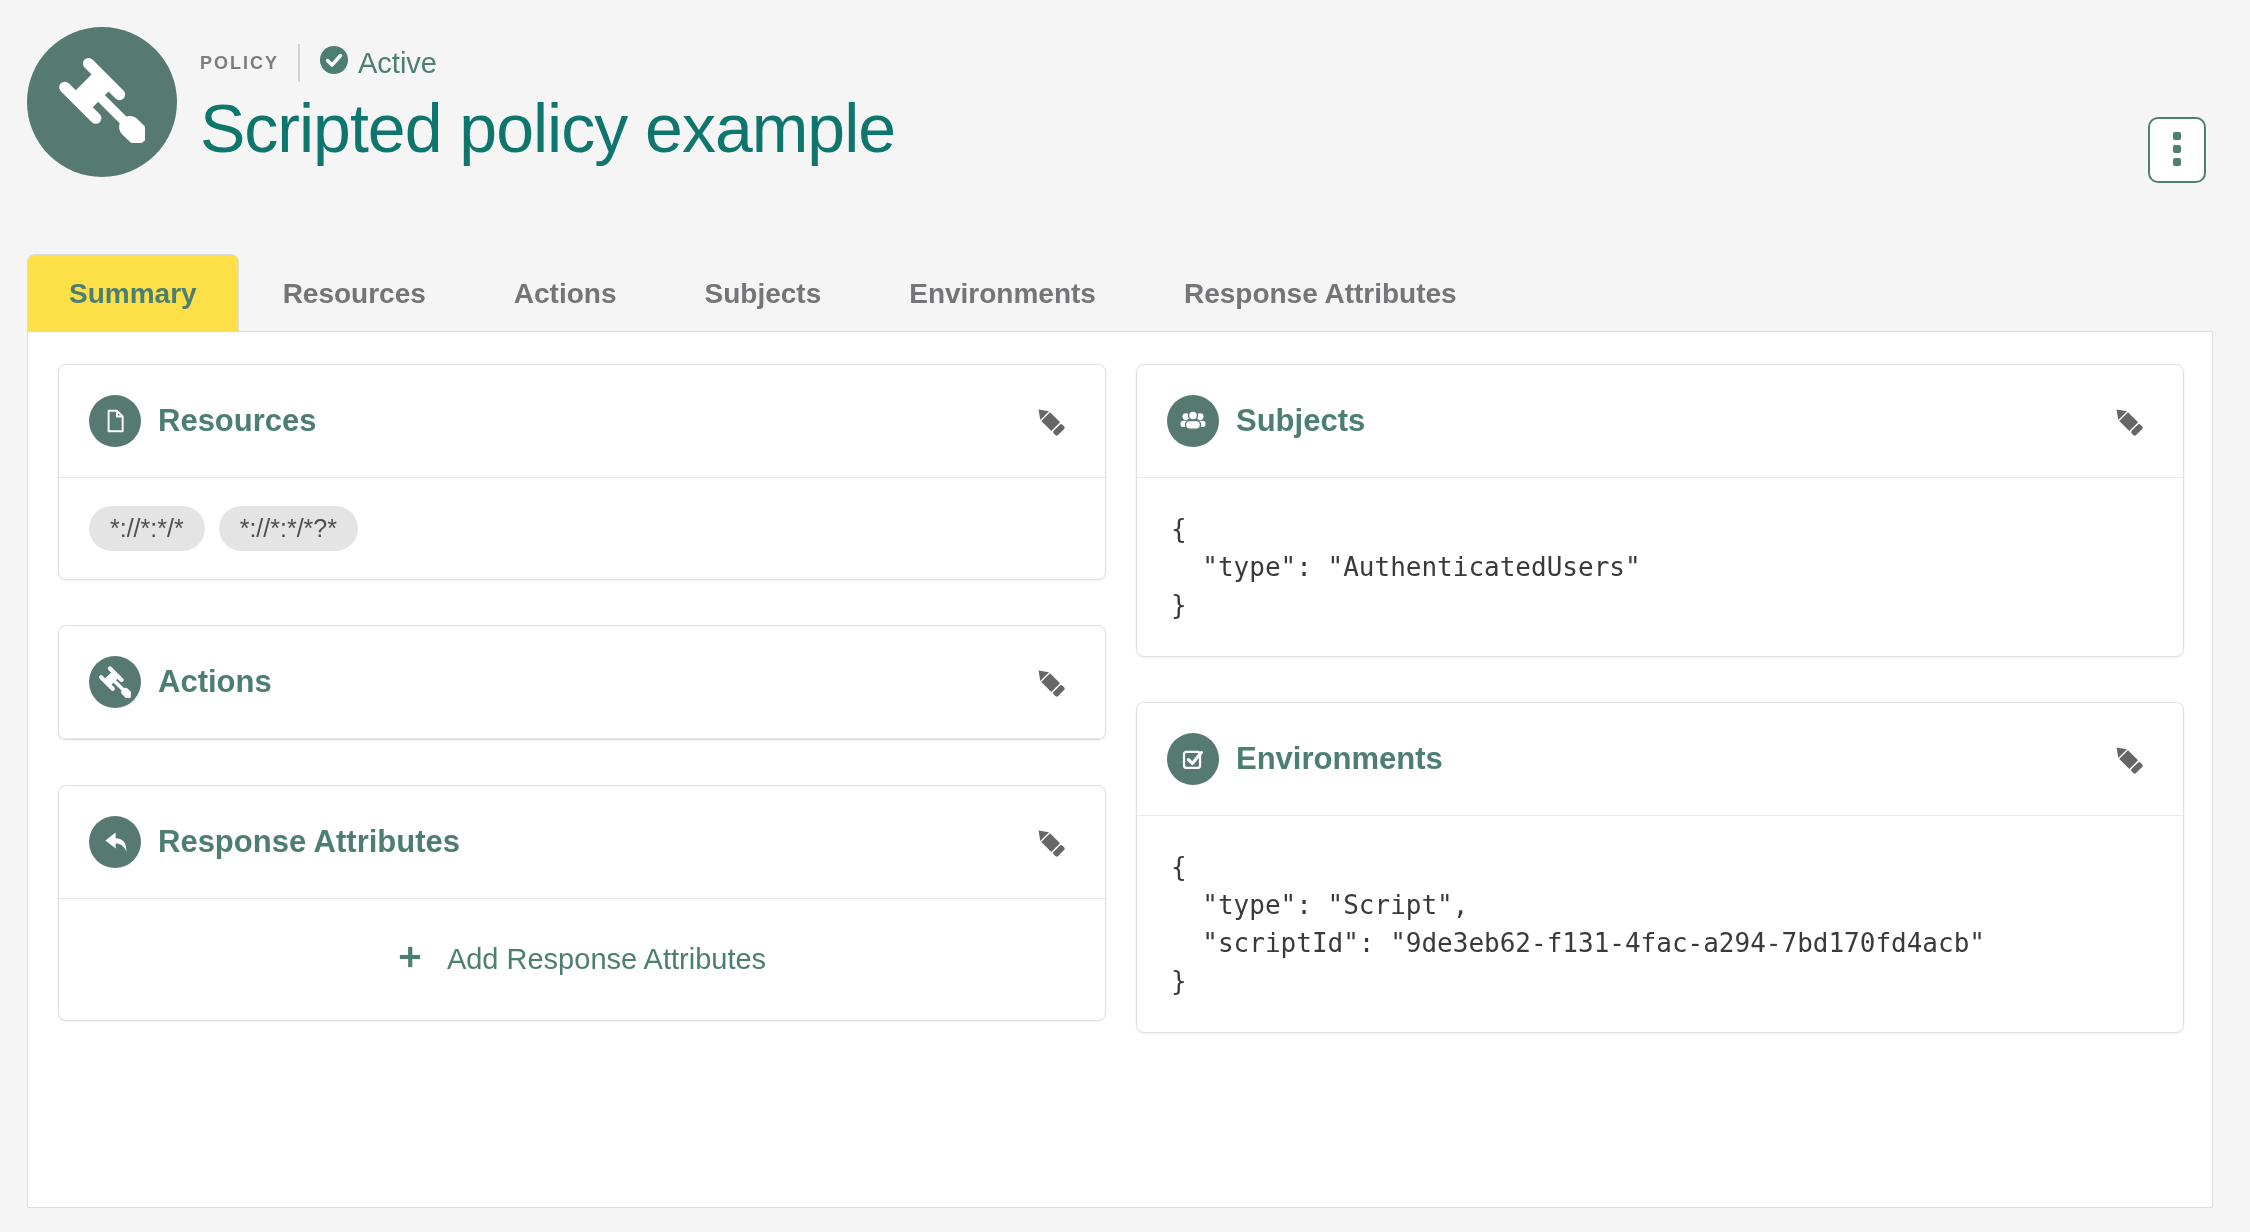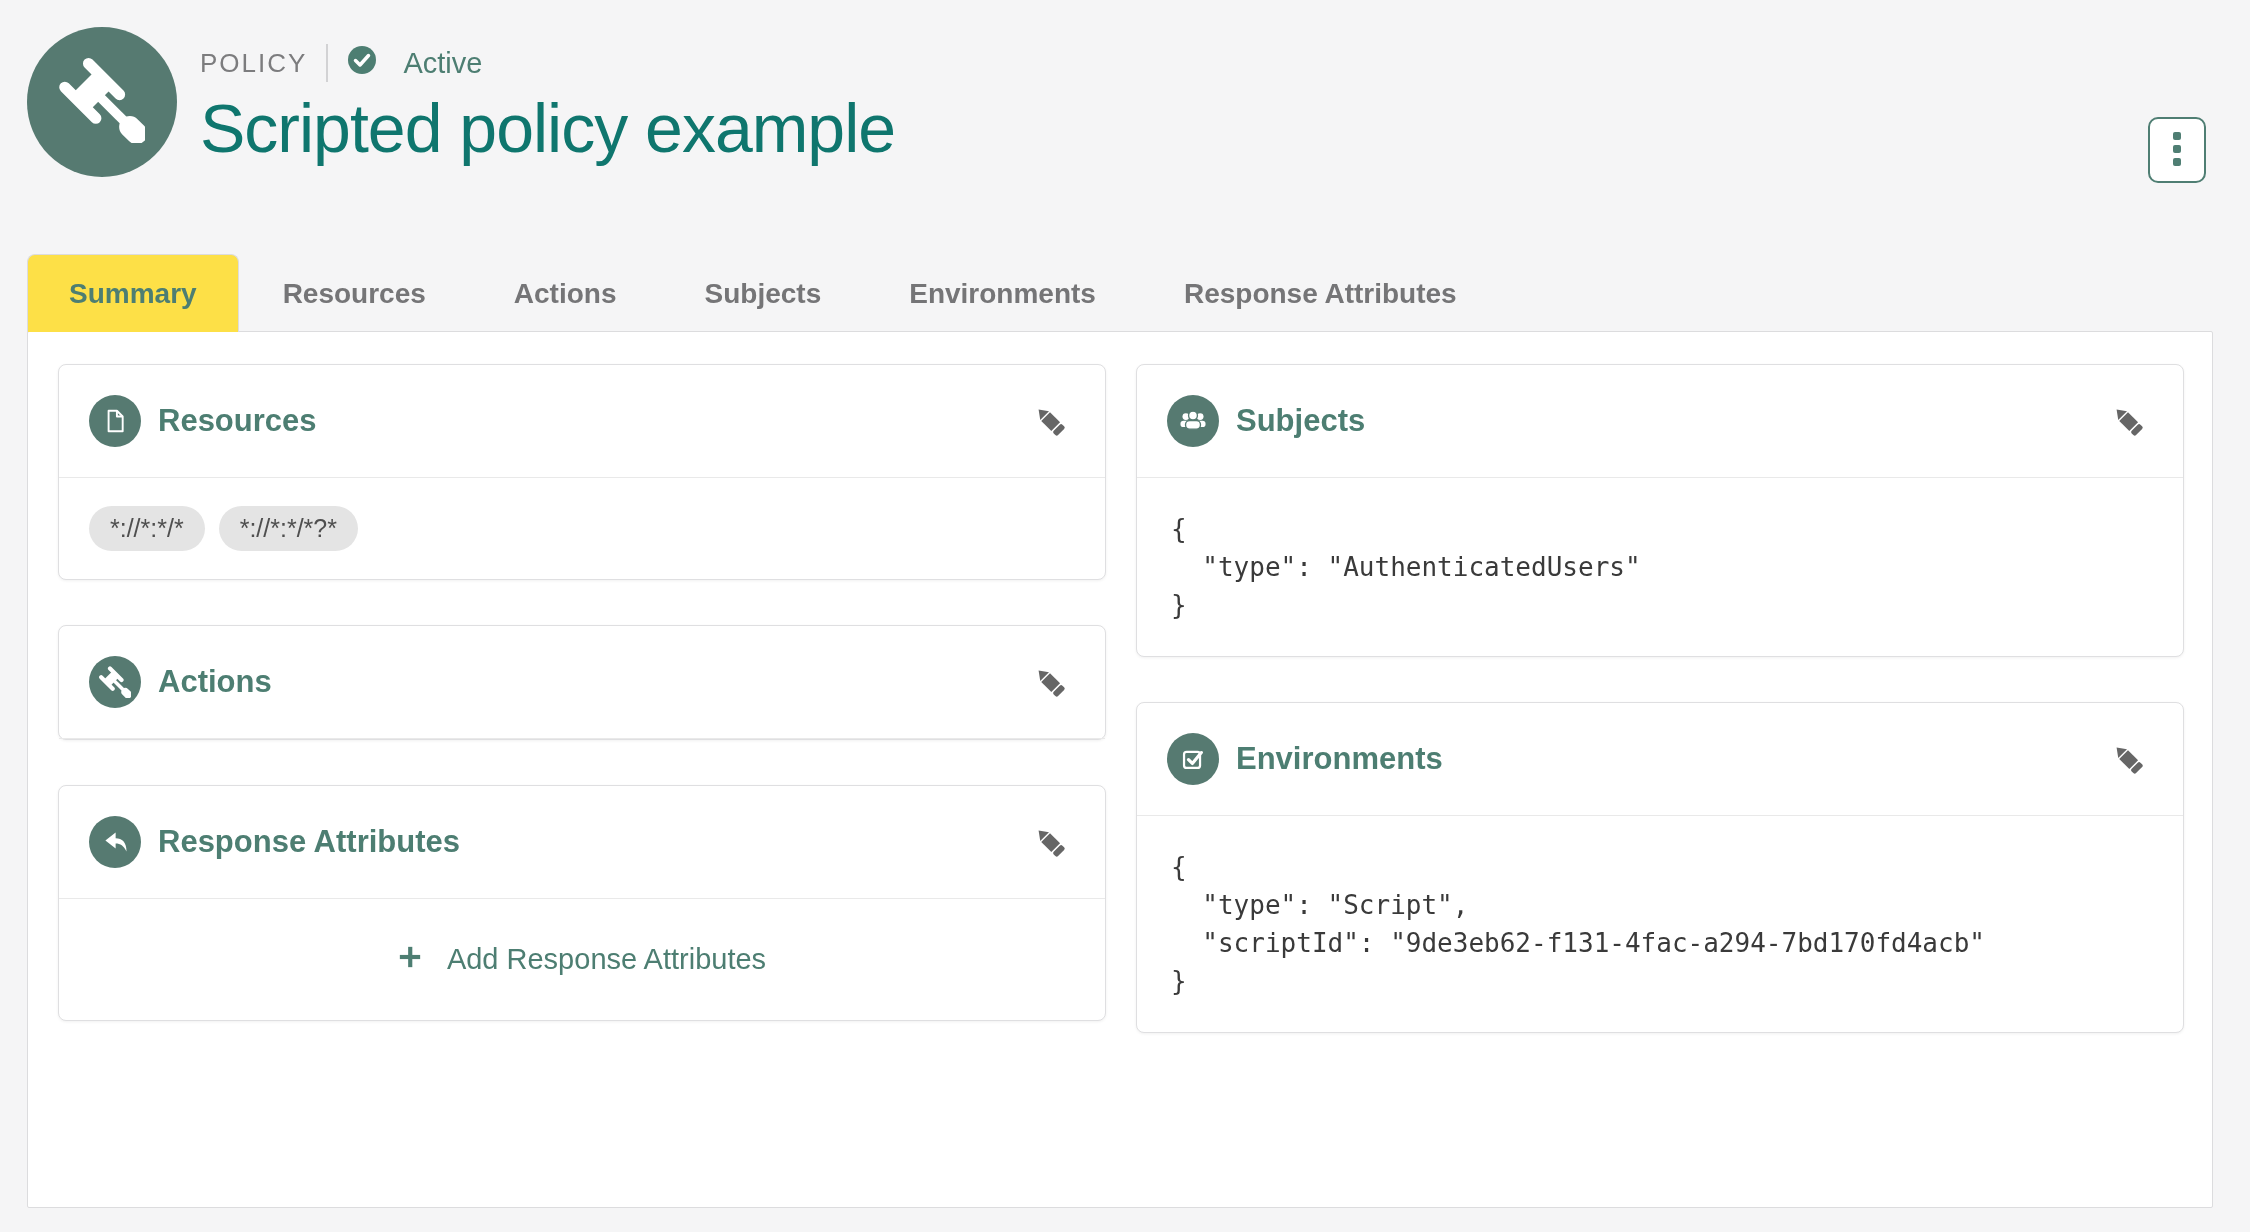--- a/index.html
+++ b/index.html
@@ -13,23 +13,23 @@
 
   
   .page-header { display: flex; align-items: flex-start; padding: 27px 44px 0 27px; }
   .avatar {
     width: 150px; height: 150px; border-radius: 50%;
     background: #567a71; flex: 0 0 auto;
     display: flex; align-items: center; justify-content: center;
   }
   .header-text { margin-left: 23px; padding-top: 16px; }
   .header-meta { display: flex; align-items: center; gap: 19px; height: 40px; }
-  .kicker { font-size: 26px; font-weight: 400; letter-spacing: 2px; color: #7c7c7e; }
+  .kicker { font-size: 18px; font-weight: 700; letter-spacing: 2px; color: #7c7c7e; }
   .meta-divider { width: 2px; height: 38px; background: #d2d2d4; }
-  .status { display: flex; align-items: center; gap: 26px; font-size: 29px; color: #4d7e72; }
+  .status { display: flex; align-items: center; gap: 9px; font-size: 29px; color: #4d7e72; }
   h1.page-title { margin-top: 10px; font-size: 68px; font-weight: 400; letter-spacing: -1px; color: #0f766e; line-height: 1.05; }
   .kebab-btn {
     margin-left: auto; margin-top: 90px;
     width: 58px; height: 66px;
     background: #fff; border: 2px solid #4f7e73; border-radius: 10px;
     display: flex; align-items: center; justify-content: center; cursor: pointer;
   }
 
   
   .tabs { display: flex; align-items: stretch; height: 78px; margin: 71px 37px -1px 27px; position: relative; z-index: 2; }

